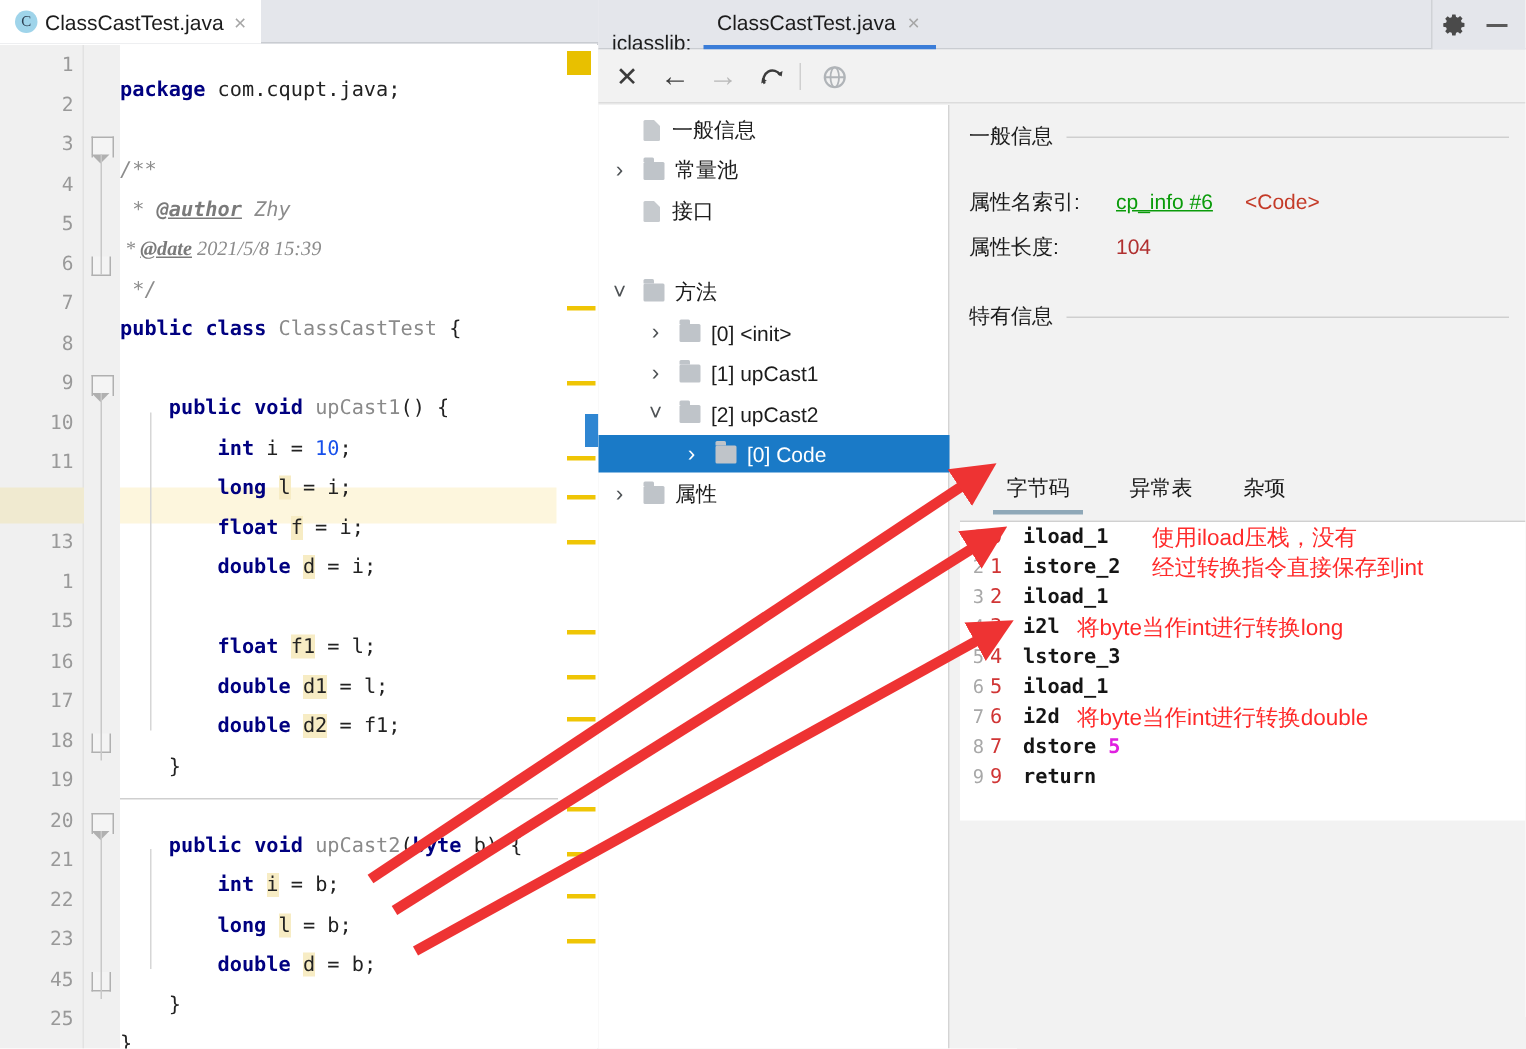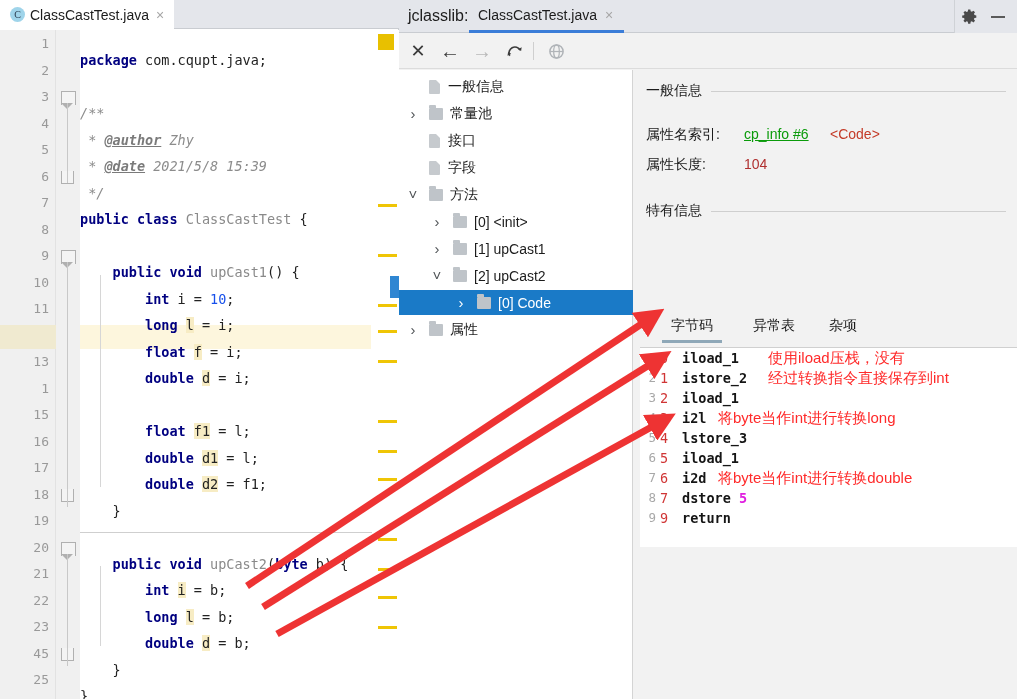--- a/index.html
+++ b/index.html
@@ -93,21 +93,21 @@
   
   #jc-pane {
     position: absolute; left: 399px; top: 0; width: 618px; height: 699px;
     background: #f2f2f2;
   }
   #jc-tabbar {
     position: absolute; left: 0; top: 0; width: 618px; height: 33px;
     background: #e4e6eb; border-bottom: 1px solid #c9ccd1;
   }
   #jc-title {
-    position: absolute; left: 9px; top: 7px; font-size: 16px; color: #1c1c1c;
+    position: absolute; left: 9px; top: 20px; font-size: 14px; color: #1c1c1c;
   }
   #jc-tab {
     position: absolute; left: 70px; top: 0; height: 33px;
     display: flex; align-items: center; gap: 6px; padding: 0 9px;
     border-bottom: 3px solid #3b7dd8;
   }
   #jc-tab-label { font-size: 14px; color: #1c1c1c; }
   #jc-tab-right-fill {
     position: absolute; left: 555px; top: 0; width: 63px; height: 33px;
     background: #e4e6eb; border-left: 1px solid #cfd2d6;
@@ -264,21 +264,21 @@
         <div class="foldline" style="top: 73px; height: 79.5px;"></div>
         <div class="foldline" style="top: 232px; height: 244.5px;"></div>
         <div class="foldline" style="top: 523.5px; height: 112px;"></div>
       </div>
 
     <div id="code-area">
         <div class="cl" style="top: 6px;"><span class="kw">package</span> com.cqupt.java;</div>
         <div class="cl" style="top: 32.5px;"></div>
         <div class="cl" style="top: 59px;"><span class="cmt">/**</span></div>
         <div class="cl" style="top: 85.5px;"><span class="cmt"> * <span class="cmt-tag">@author</span> Zhy</span></div>
-        <div class="cl" style="top: 112px;"><span class="cmt"> * <span class="cmt-tag">@date</span> 2021/5/8 15:39</span></div>
+        <div class="cl" style="top: 112px; font-family: Liberation Serif, serif;"><span class="cmt"> * <span class="cmt-tag">@date</span> 2021/5/8 15:39</span></div>
         <div class="cl" style="top: 138.5px;"><span class="cmt"> */</span></div>
         <div class="cl" style="top: 165px;"><span class="kw">public</span> <span class="kw">class</span> <span class="id-dim">ClassCastTest</span> {</div>
         <div class="cl" style="top: 191.5px;"></div>
         <div class="cl" style="top: 218px;">    <span class="kw">public</span> <span class="kw">void</span> <span class="id-dim">upCast1</span>() {</div>
         <div class="cl" style="top: 244.5px;">        <span class="kw">int</span> i = <span class="num-lit">10</span>;</div>
         <div class="cl" style="top: 271px;">        <span class="kw">long</span> <span class="var-hl">l</span> = i;</div>
         <div class="cl" style="top: 297.5px;">        <span class="kw">float</span> <span class="var-hl">f</span> = i;</div>
         <div class="cl" style="top: 324px;">        <span class="kw">double</span> <span class="var-hl">d</span> = i;</div>
         <div class="cl" style="top: 350.5px;"></div>
         <div class="cl" style="top: 377px;">        <span class="kw">float</span> <span class="var-hl">f1</span> = l;</div>
@@ -369,27 +369,20 @@
           <span class="t-ico-folder"></span>
           <span>常量池</span>
         </div>
         <div class="tree-row" style="top: 58px;">
           <span style="flex: 0 0 auto; width: 6px;"></span>
           <span class="tw" style="font-size: 15px;"></span>
           <span style="flex: 0 0 auto; width: 8px;"></span>
           <span class="t-ico-file"></span>
           <span>接口</span>
         </div>
-        <div class="tree-row" style="top: 85px;">
-          <span style="flex: 0 0 auto; width: 6px;"></span>
-          <span class="tw" style="font-size: 15px;"></span>
-          <span style="flex: 0 0 auto; width: 8px;"></span>
-          <span class="t-ico-file"></span>
-          <span>字段</span>
-        </div>
         <div class="tree-row" style="top: 112px;">
           <span style="flex: 0 0 auto; width: 6px;"></span>
           <span class="tw" style="font-size: 15px;">˅</span>
           <span style="flex: 0 0 auto; width: 8px;"></span>
           <span class="t-ico-folder"></span>
           <span>方法</span>
         </div>
         <div class="tree-row" style="top: 139px;">
           <span style="flex: 0 0 auto; width: 30px;"></span>
           <span class="tw" style="font-size: 15px;">›</span>

